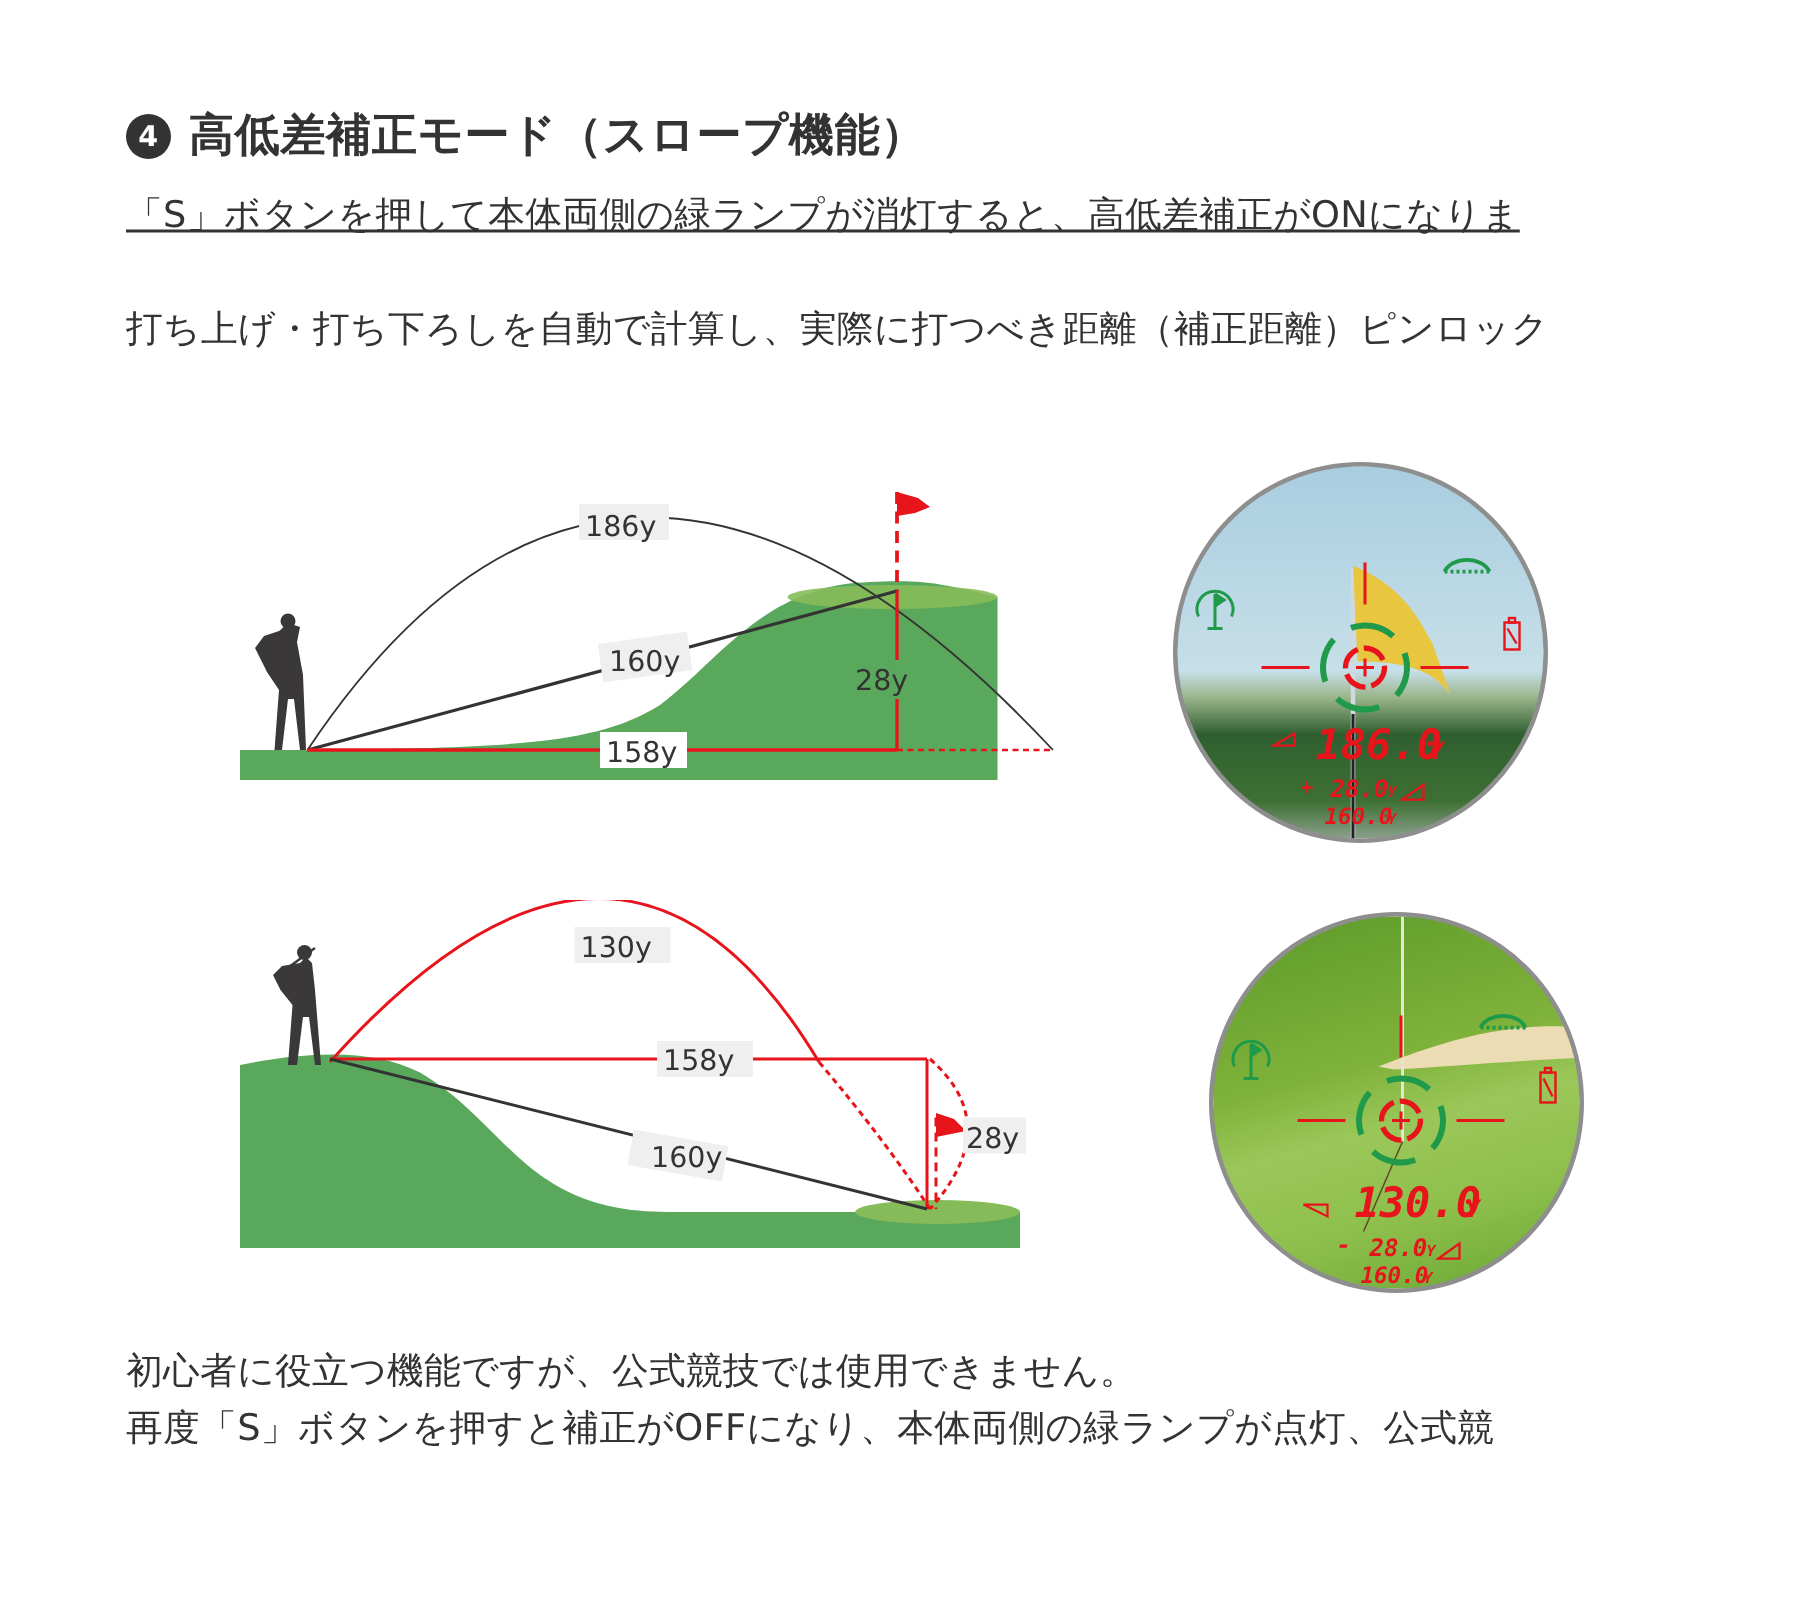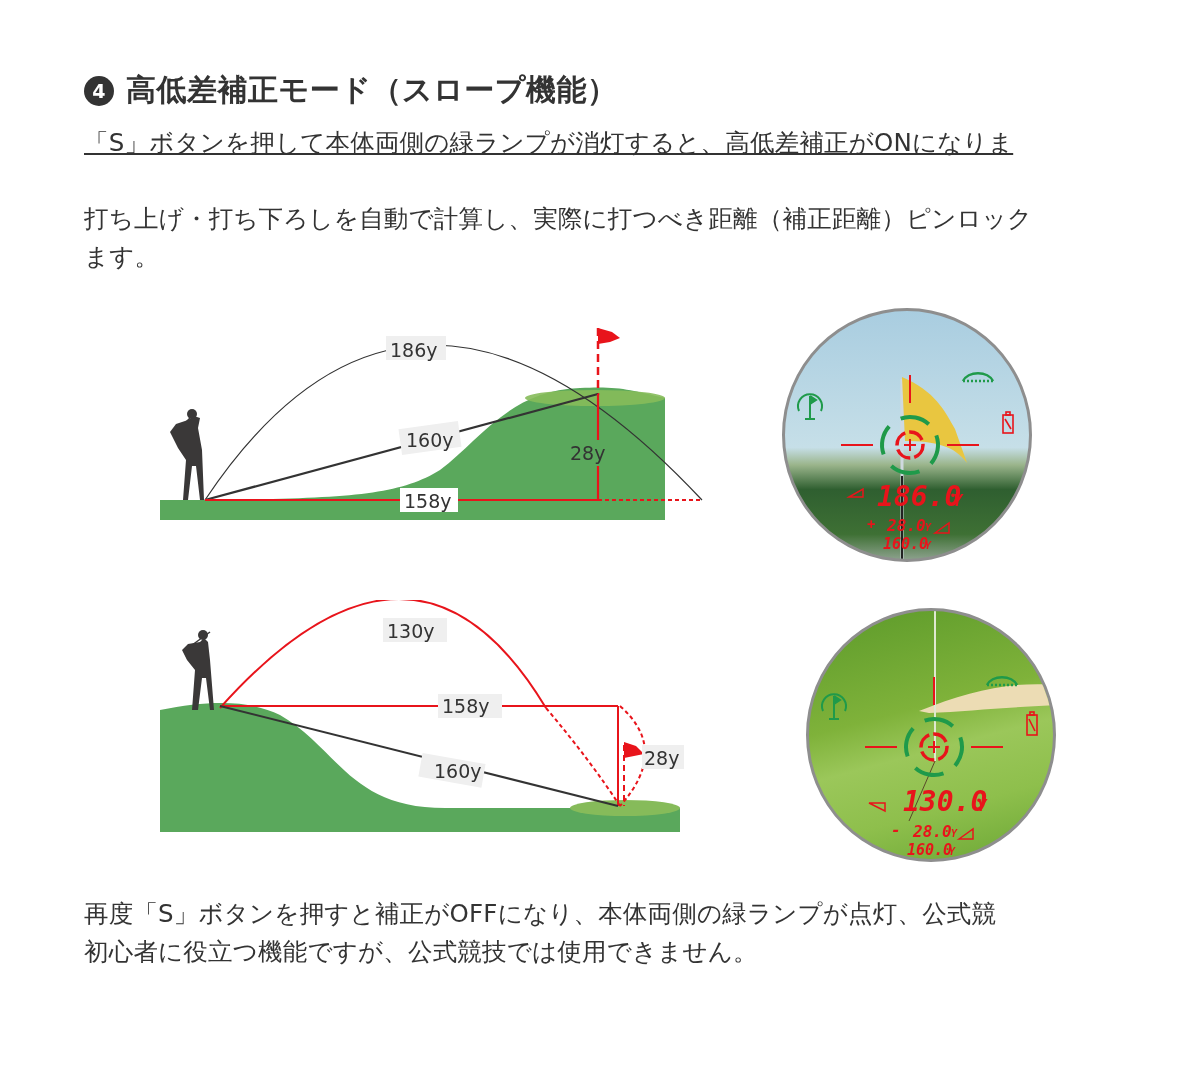--- a/index.html
+++ b/index.html
@@ -26,21 +26,20 @@
 <div class="title">
   <span class="num-badge">4</span>
   <span>高低差補正モード（スロープ機能）</span>
 </div>
 
 <div class="para p1">
   <div>「S」ボタンを押して本体両側の緑ランプが消灯すると、高低差補正がONになりま</div>
 </div>
 <div class="para p2">
   <div>打ち上げ・打ち下ろしを自動で計算し、実際に打つべき距離（補正距離）ピンロック</div>
-  <div>ます。</div>
 </div>
 
 <svg class="diagram" style="left:150px;top:320px" width="570" height="210" viewBox="0 0 570 210">
 
   <path d="M10,180 L70,180 C200,178 250,175 290,150 C330,120 360,70 430,68 C470,66 480,70 515,78 L515,200 L10,200 Z" fill="#5aa85c"></path>
   <ellipse cx="445" cy="78" rx="70" ry="8" fill="#86bb5a" opacity="0.9"></ellipse>
 
   <g fill="#3a3838">
     <path d="M33,180 L36,140 L28,128 L20,112 L26,104 L38,100 L44,96 L50,98 L48,108 L52,130 L54,180 L50,180 L46,146 L42,146 L38,180 Z"></path>
     <circle cx="42" cy="94" r="5"></circle>
@@ -183,15 +182,15 @@
     <text x="82" y="224" class="seg" font-size="16">-</text>
     <text x="104" y="226" class="seg" font-size="16">28.0</text>
     <text x="142" y="226" class="seg" font-size="10">Y</text>
     <path d="M150,228 L164,218 L164,228 Z" fill="none" stroke="#e8141b" stroke-width="1.5"></path>
     <text x="98" y="244" class="seg" font-size="15">160.0</text>
     <text x="140" y="244" class="seg" font-size="10">Y</text>
   </svg>
 </div>
 
 <div class="para p3">
+  <div>初心者に役立つ機能ですが、公式競技では使用できません。</div>
   <div>再度「S」ボタンを押すと補正がOFFになり、本体両側の緑ランプが点灯、公式競</div>
-  <div>初心者に役立つ機能ですが、公式競技では使用できません。</div>
 </div>
 
 </body></html>

